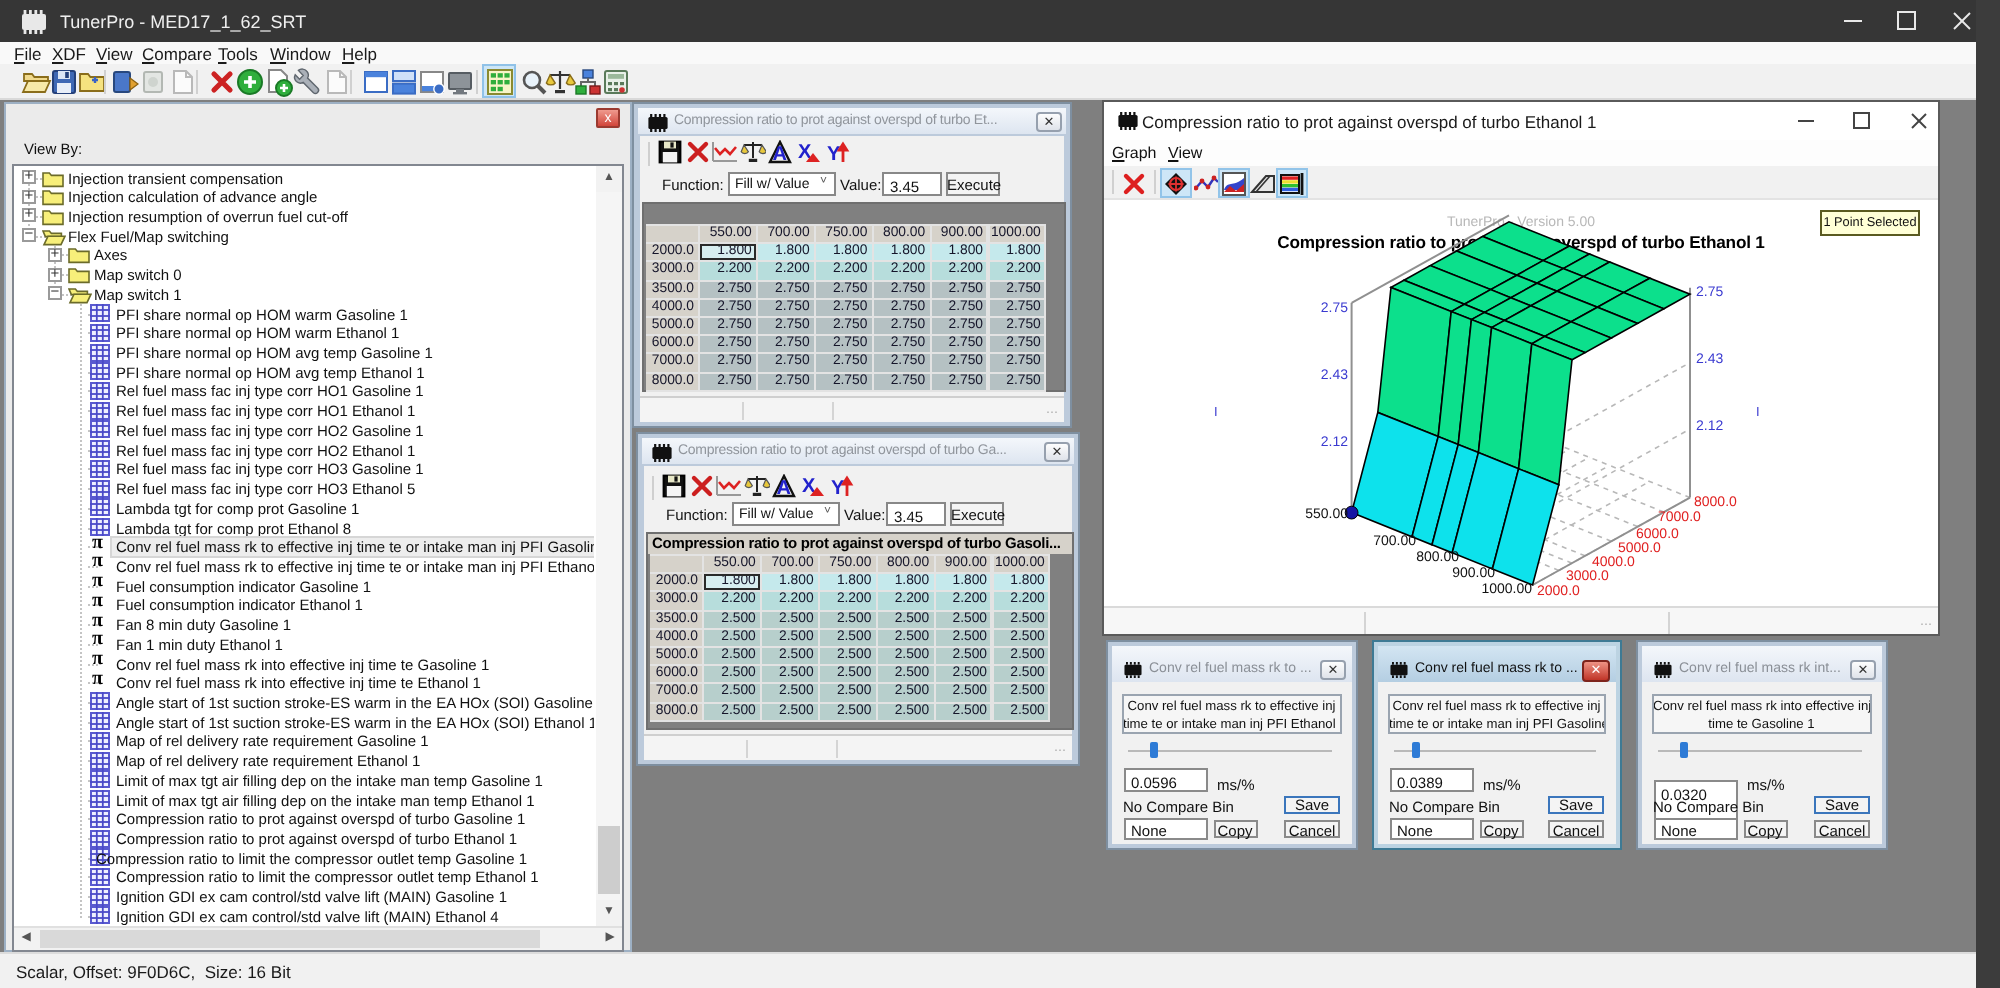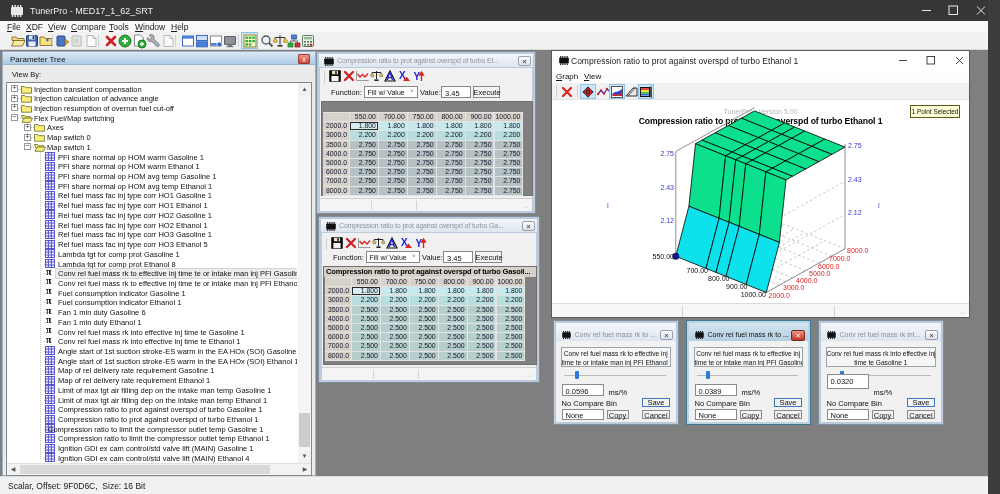--- a/index.html
+++ b/index.html
@@ -189,23 +189,20 @@
         <rect x="7" y="11" width="2" height="1.6"></rect>
       </g>
       <circle cx="11" cy="12" r="1.4" fill="#cc3333"></circle>
     </svg>
   </div>
 <div class="abs" id="statusbar">
     <span class="abs" style="left:8px;top:4px">Scalar, Offset: 9F0D6C,&nbsp; Size: 16 Bit</span>
   </div>
 <div class="abs" id="rightband"></div>
 <div class="abs" id="treepanel">
-<div class="abs" id="treetitle">
-      <span class="abs" style="left:7px;top:2.5px">Parameter Tree</span>
-    </div>
 <div class="abs" id="treeclose">x</div>
 <div class="abs" id="viewbyrow">
       <span class="abs" style="left:9px;top:3.5px">View By:</span>
     </div>
 <div class="abs" id="treebox">
 <div class="abs" id="treerows">
         <div class="abs" style="left:7px;top:5px;width:1px;height:29px;background-image:repeating-linear-gradient(#c4c4c4 0 1px,transparent 1px 2px)"></div>
 <div class="abs" style="left:20px;top:34px;width:1px;height:29px;background-image:repeating-linear-gradient(#c4c4c4 0 1px,transparent 1px 2px)"></div>
 <div class="abs" style="left:33px;top:63px;width:1px;height:311px;background-image:repeating-linear-gradient(#c4c4c4 0 1px,transparent 1px 2px)"></div>
 <div class="trow" style="left:0;top:-1.0px">
@@ -445,21 +442,21 @@
           <span class="abs" style="left:51px;top:0.5px">Fuel consumption indicator Gasoline 1</span>
         </div>
 <div class="trow" style="left:0;top:212.8px">
           <span class="abs" style="left:37px;top:4.5px;width:5px;height:1px;background-image:repeating-linear-gradient(90deg,#c4c4c4 0 1px,transparent 1px 2px)"></span>
           <span class="abs" style="left:39px;top:-2px;font-size:10px;font-weight:bold;color:#000;font-family:'Liberation Serif',serif">π</span>
           <span class="abs" style="left:51px;top:0.5px">Fuel consumption indicator Ethanol 1</span>
         </div>
 <div class="trow" style="left:0;top:222.6px">
           <span class="abs" style="left:37px;top:4.5px;width:5px;height:1px;background-image:repeating-linear-gradient(90deg,#c4c4c4 0 1px,transparent 1px 2px)"></span>
           <span class="abs" style="left:39px;top:-2px;font-size:10px;font-weight:bold;color:#000;font-family:'Liberation Serif',serif">π</span>
-          <span class="abs" style="left:51px;top:0.5px">Fan 1 min duty Gasoline 6</span>
+          <span class="abs" style="left:51px;top:0.5px">Fan 8 min duty Gasoline 1</span>
         </div>
 <div class="trow" style="left:0;top:232.3px">
           <span class="abs" style="left:37px;top:4.5px;width:5px;height:1px;background-image:repeating-linear-gradient(90deg,#c4c4c4 0 1px,transparent 1px 2px)"></span>
           <span class="abs" style="left:39px;top:-2px;font-size:10px;font-weight:bold;color:#000;font-family:'Liberation Serif',serif">π</span>
           <span class="abs" style="left:51px;top:0.5px">Fan 1 min duty Ethanol 1</span>
         </div>
 <div class="trow" style="left:0;top:242.0px">
           <span class="abs" style="left:37px;top:4.5px;width:5px;height:1px;background-image:repeating-linear-gradient(90deg,#c4c4c4 0 1px,transparent 1px 2px)"></span>
           <span class="abs" style="left:39px;top:-2px;font-size:10px;font-weight:bold;color:#000;font-family:'Liberation Serif',serif">π</span>
           <span class="abs" style="left:51px;top:0.5px">Conv rel fuel mass rk into effective inj time te Gasoline 1</span>
@@ -1155,21 +1152,21 @@
           <line x1="9.2" y1="7.5" x2="9.2" y2="9"></line>
         </g>
       </svg>
       <span style="position:absolute;left:19px;top:8px">Conv rel fuel mass rk int...</span>
     </div>
     <div class="abs" style="right:5px;top:9px;width:13px;height:10px;background:linear-gradient(#fdfdfd,#dfe3ea);border:1px solid #96a0ae;border-radius:2px;color:#333;font-size:6.5px;line-height:9px;text-align:center">✕</div>
     <div class="abs" style="left:2px;top:20px;right:2px;bottom:2px;background:#f1f1f1"></div>
     <div class="sdesc" style="top:26px">Conv rel fuel mass rk into effective inj<br>time te Gasoline 1</div>
     <div class="sliderline" style="left:10px;right:12px;top:54px"></div>
     <div class="sliderthumb" style="left:21px;top:50px"></div>
-    <div class="sinput" style="left:8px;top:53px;width:42px;height:15px">
+    <div class="sinput" style="left:8px;top:69px;width:42px;height:28px">
       <span style="position:absolute;left:3px;top:1.5px">0.0320</span>
     </div>
     <div class="slabel" style="left:55px;top:66.5px">ms/%</div>
     <div class="slabel" style="left:8px;top:78px">No Compare Bin</div>
     <div class="abs" style="right:8px;top:76.5px;width:28px;height:9.8px;background:#f4f4f4;border:1.4px solid #3b76bc;font-size:7.5px;text-align:center;line-height:8px;color:#111">Save</div>
     <div class="sinput" style="left:8px;top:88px;width:42px;height:10.5px">
       <span style="position:absolute;left:3px;top:1px">None</span>
     </div>
     <div class="abs" style="left:53px;top:88.5px;width:22px;height:9.8px;background:#f4f4f4;border:1px solid #8a8a8a;font-size:7.5px;text-align:center;line-height:9px;color:#111">Copy</div>
     <div class="abs" style="right:8px;top:88.5px;width:28px;height:9.8px;background:#f4f4f4;border:1px solid #8a8a8a;font-size:7.5px;text-align:center;line-height:9px;color:#111">Cancel</div>

